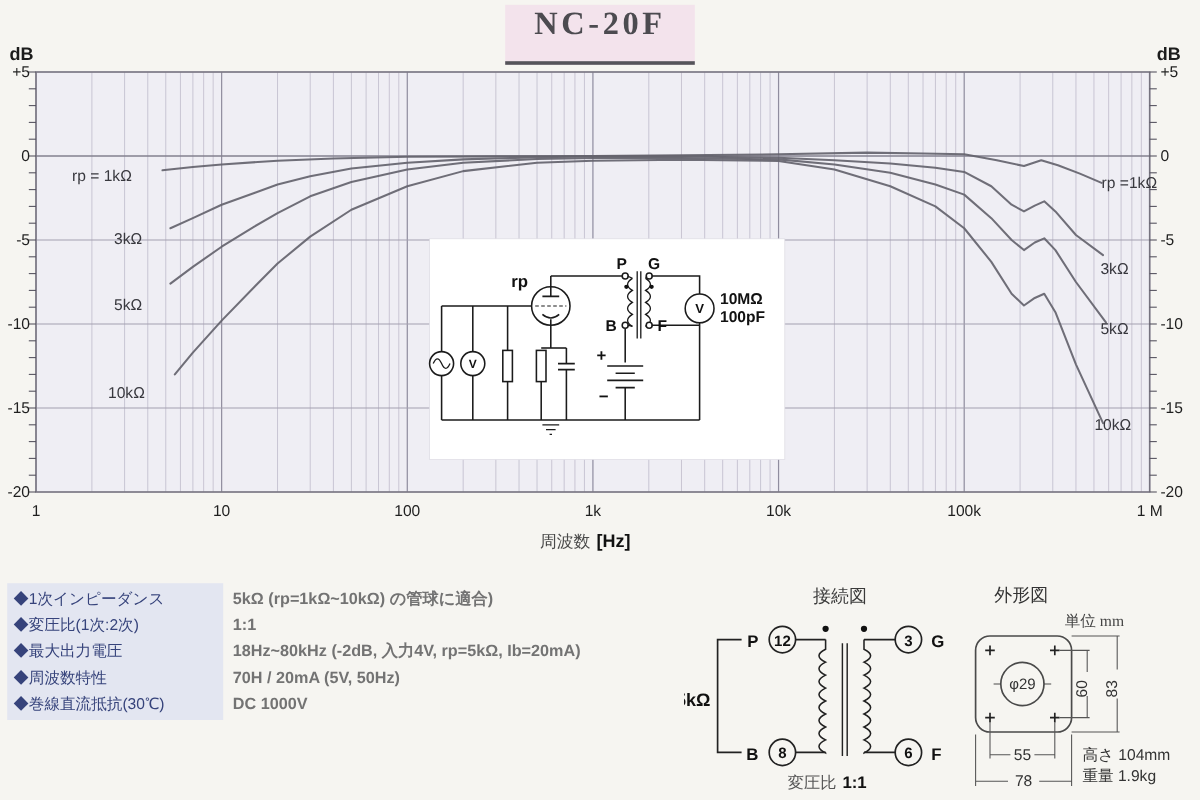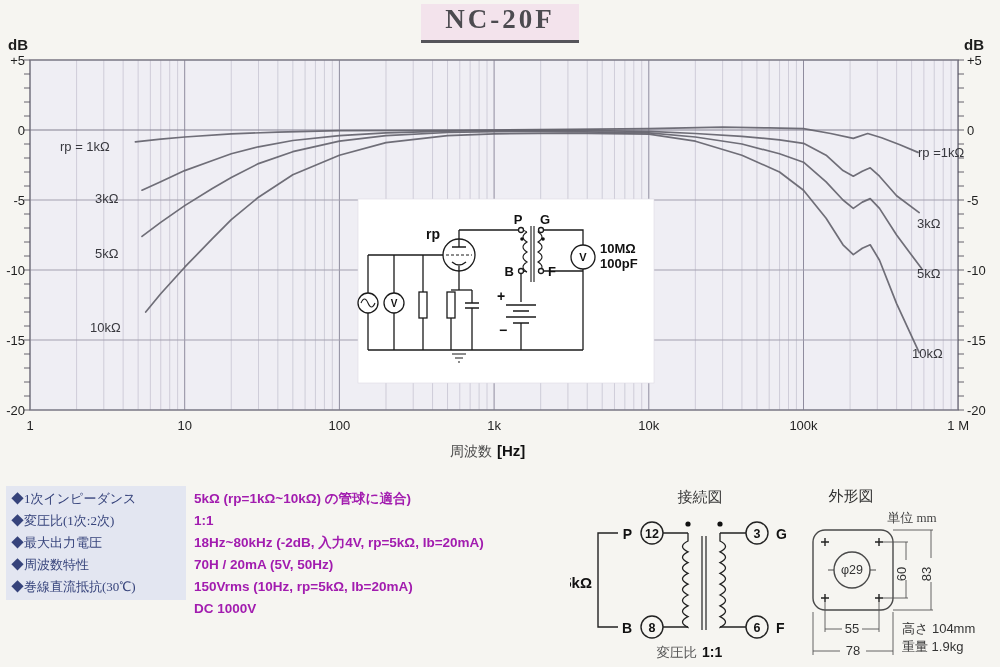--- a/index.html
+++ b/index.html
@@ -5,36 +5,36 @@
   html,body{margin:0;padding:0}
   body{
     width:1000px;height:667px;position:relative;overflow:hidden;
     background:#f6f5f1;
     font-family:"Liberation Sans",sans-serif;
   }
   .title-wrap{position:absolute;top:4px;left:0;width:1000px;text-align:center;z-index:5}
   .title{
     display:inline-block;background:#f3e3ec;color:#4c4b50;
     font-family:"Liberation Serif",serif;font-weight:bold;font-size:27px;
-    letter-spacing:3px;padding:0 24px 5px;line-height:31px;
+    letter-spacing:3px;padding:0 24px 16px;line-height:31px;
     border-bottom:3px solid #55545a;
   }
   #chart-svg{position:absolute;left:0;top:0}
   #conn-svg{position:absolute;left:570px;top:483px}
   #outline-svg{position:absolute;left:793px;top:483px}
   .specs-labels{
     position:absolute;left:6px;top:486px;width:180px;
     background:#e3e6f1;color:#36437b;
-    font-family:Liberation Serif, serif;font-size:13px;
+    font-family:Liberation Sans, sans-serif;font-size:13px;
     padding:2px 0 2px 5px;box-sizing:border-box;
   }
   .specs-labels div{height:22.1px;line-height:22.1px;white-space:nowrap}
   .specs-values{
     position:absolute;left:194px;top:486px;width:410px;
-    color:#a21caf;font-weight:bold;font-size:13.5px;padding:2px 0;
+    color:#737373;font-weight:bold;font-size:13.5px;padding:2px 0;
   }
   .specs-values div{height:22.1px;line-height:22.1px;white-space:nowrap}
   text{font-family:"Liberation Sans",sans-serif}
   .jp-serif{font-family:"Liberation Serif",serif}
 </style>
 </head>
 <body>
 
 <div class="title-wrap">
   <span class="title">NC-20F</span>
@@ -264,21 +264,20 @@
     <div>◆変圧比(1次:2次)</div>
     <div>◆最大出力電圧</div>
     <div>◆周波数特性</div>
     <div>◆巻線直流抵抗(30℃)</div>
   </div>
 <div class="specs-values">
     <div>5kΩ (rp=1kΩ~10kΩ) の管球に適合)</div>
     <div>1:1</div>
     <div>18Hz~80kHz (-2dB, 入力4V, rp=5kΩ, Ib=20mA)</div>
     <div>70H / 20mA (5V, 50Hz)</div>
-    <div>150Vrms (10Hz, rp=5kΩ, Ib=20mA)</div>
     <div>DC 1000V</div>
   </div>
 
 <svg id="conn-svg" width="220" height="184" viewBox="570 483 220 184">
   <text x="700" y="502" text-anchor="middle" font-size="15" fill="#3a3a3a" class="jp-serif">接続図</text>
   <g stroke="#222" stroke-width="1.4" fill="none">
     <path d="M618,533 H598 V627 H618"></path>
     <path d="M663,533 H688 M663,627 H688 M720,533 H746 M720,627 H746"></path>
     <circle cx="652" cy="533" r="11"></circle>
     <circle cx="757" cy="533" r="11"></circle>

